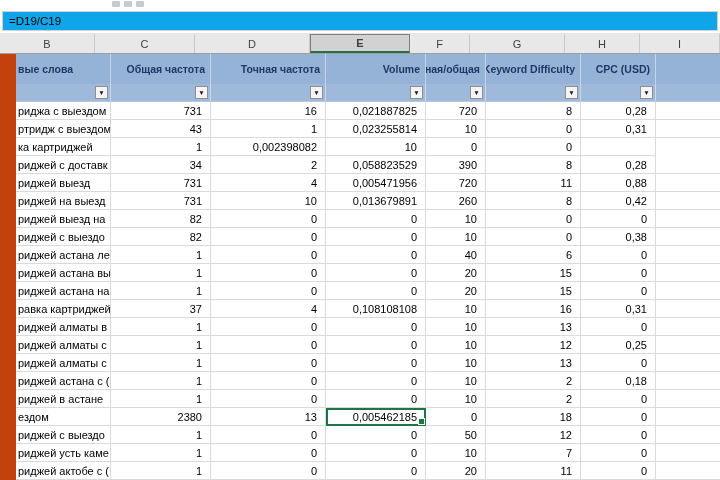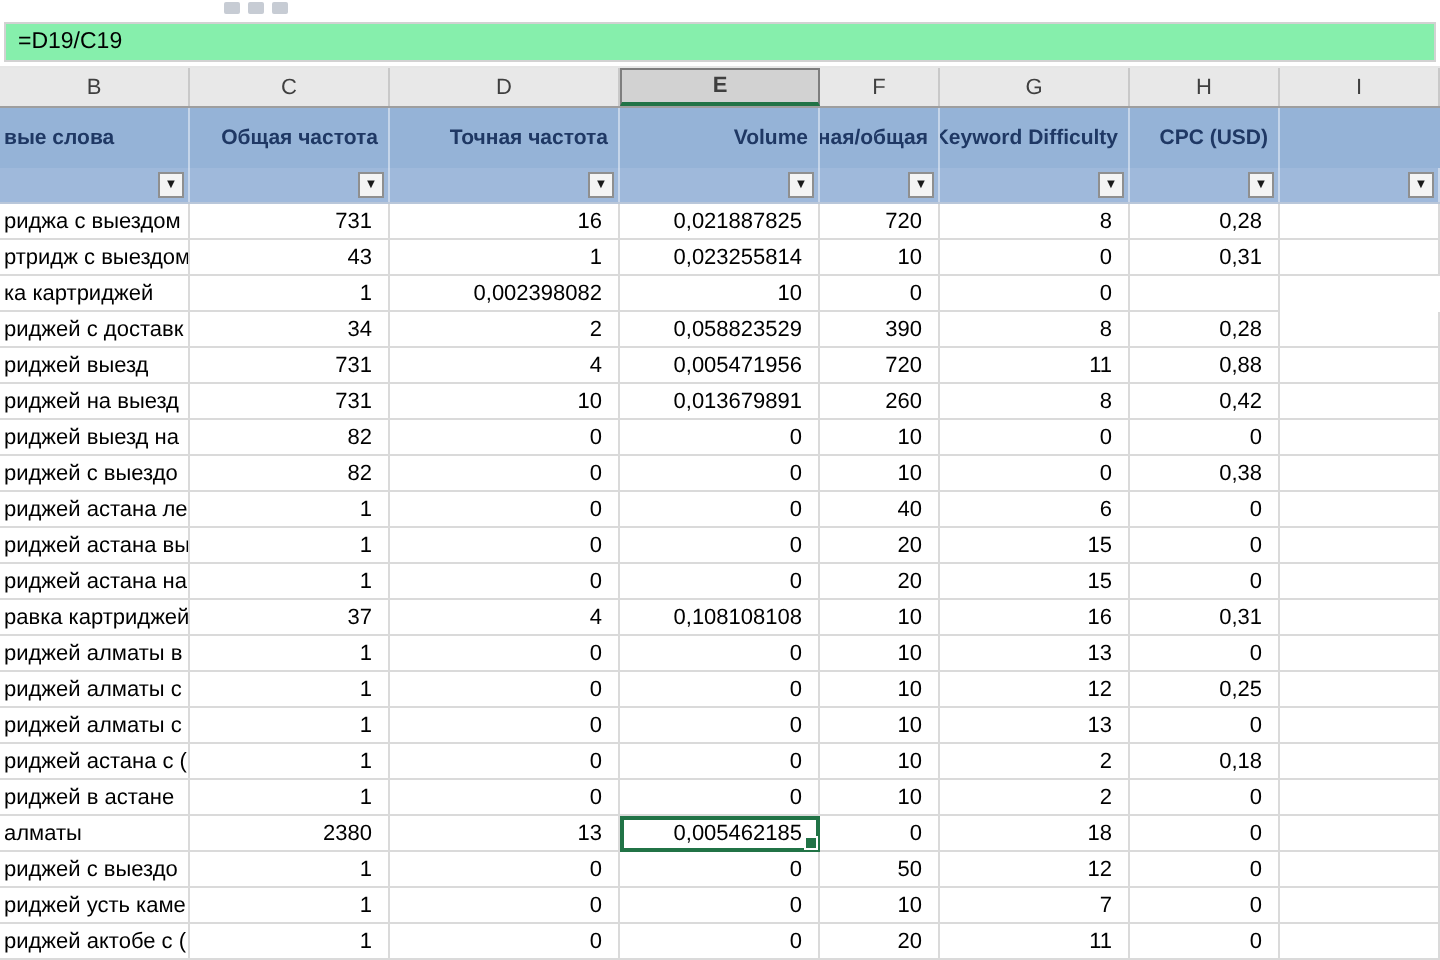--- a/index.html
+++ b/index.html
@@ -4,27 +4,27 @@
 <style>
   * { box-sizing: border-box; margin: 0; padding: 0; }
   html, body { width: 720px; height: 480px; overflow: hidden; }
   body { font-family: "Liberation Sans", sans-serif; background: #fff; }
   .app { width: 720px; height: 480px; display: flex; flex-direction: column; --cols: 95px 100px 115px 100px 60px 95px 75px 80px; }
 
   .qat { height: 8px; background: #fff; position: relative; }
   .qicon { position: absolute; top: 1px; width: 8px; height: 6px; background: #c7ccd4; border-radius: 1px; }
 
   .formula-row { height: 26px; background: #fff; padding: 3px 2px; border-bottom: 1px solid #e6e6e6; }
-  .formula-box { height: 20px; border: 1px solid #d2d2d2; background: #86efac; font-size: 11.5px; line-height: 18px; padding: 0 6px; color: #000; }
+  .formula-box { height: 20px; border: 1px solid #d2d2d2; background: #0ea5e9; font-size: 11.5px; line-height: 18px; padding: 0 6px; color: #000; }
 
   .col-headers { height: 20px; display: grid; grid-template-columns: var(--cols); background: #E8E8E8; border-bottom: 1px solid #9e9e9e; }
   .col-h { font-size: 11px; color: #3f3f3f; display: flex; align-items: center; justify-content: center; border-right: 1px solid #c9c9c9; }
   .col-h.sel { background: #D2D2D2; border: 1px solid #7e7e7e; border-bottom: 2px solid #217346; font-weight: bold; }
 
-  .sheet { flex: 1; overflow: hidden; background: #c2410c; }
+  .sheet { flex: 1; overflow: hidden; background: #c2410c; padding-left: 16px; }
   .grid-row { display: grid; grid-template-columns: var(--cols); }
 
   .hrow { height: 30px; background: #95B3D7; }
   .hcell { font-weight: bold; font-size: 10.5px; color: #1F3864; display: flex; align-items: center; padding: 0 5px 0 2px; border-right: 1px solid rgba(255,255,255,.45); white-space: nowrap; overflow: hidden; }
   .hcell.num { justify-content: flex-end; }
 
   .frow { height: 18px; background: #9FB9DB; border-bottom: 1px solid #b9c7da; }
   .fcell { display: flex; align-items: center; justify-content: flex-end; padding-right: 2px; border-right: 1px solid rgba(255,255,255,.45); }
   .filter-btn { width: 13px; height: 13px; background: #f4f4f4; border: 1px solid #8f8f8f; font-size: 6.5px; color: #1a1a1a; display: flex; align-items: center; justify-content: center; cursor: default; }
 
@@ -260,21 +260,21 @@
           <div class="dcell kw">риджей в астане</div>
           <div class="dcell num">1</div>
           <div class="dcell num">0</div>
           <div class="dcell num">0</div>
           <div class="dcell num">10</div>
           <div class="dcell num">2</div>
           <div class="dcell num">0</div>
           <div class="dcell"></div>
         </div>
         <div class="grid-row drow">
-          <div class="dcell kw">алматы</div>
+          <div class="dcell kw">ездом</div>
           <div class="dcell num">2380</div>
           <div class="dcell num">13</div>
           <div class="dcell num selected">0,005462185</div>
           <div class="dcell num">0</div>
           <div class="dcell num">18</div>
           <div class="dcell num">0</div>
           <div class="dcell"></div>
         </div>
         <div class="grid-row drow">
           <div class="dcell kw">риджей с выездо</div>

